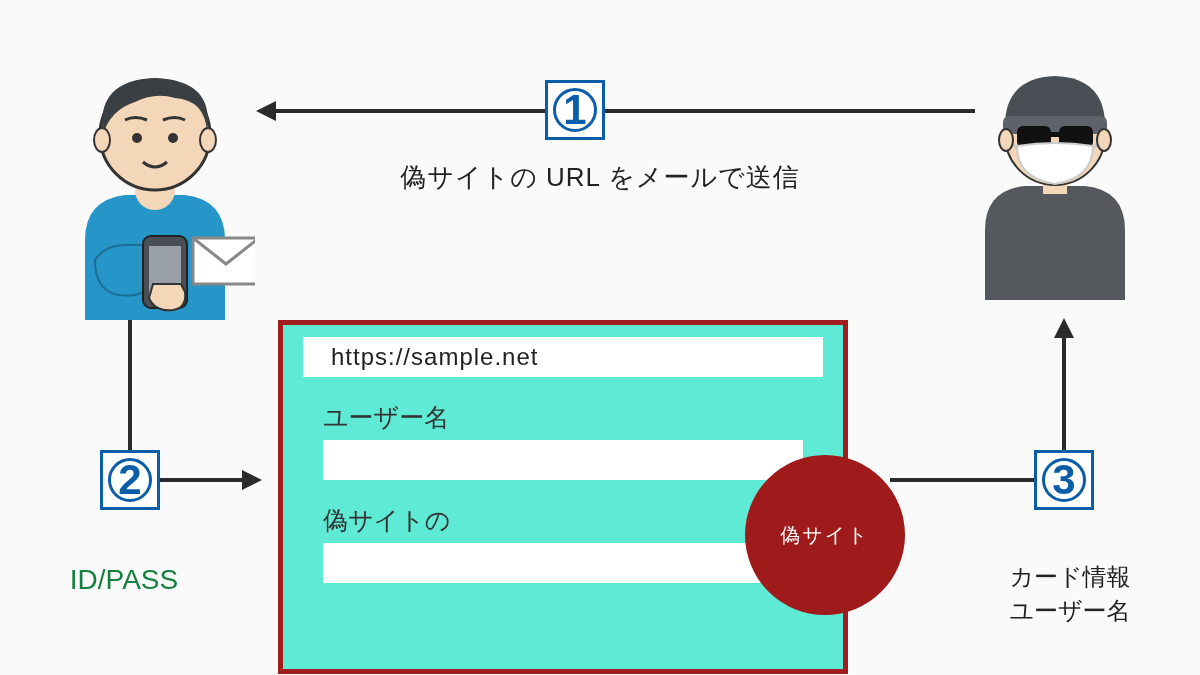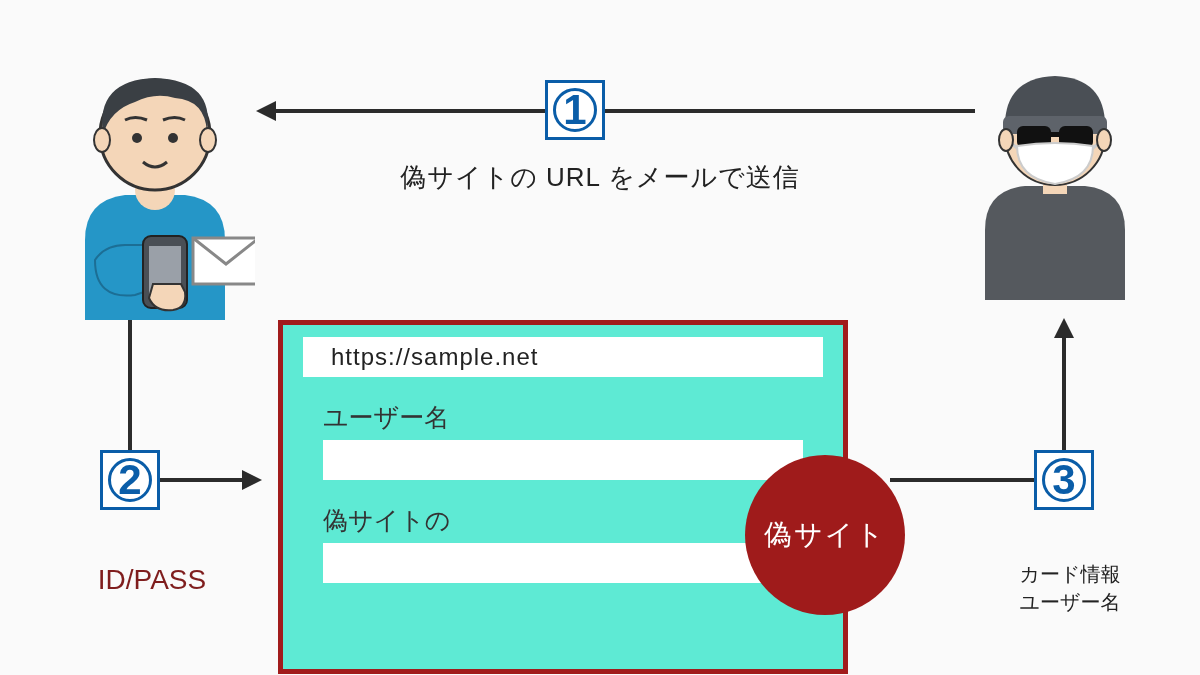--- a/index.html
+++ b/index.html
@@ -71,33 +71,33 @@
     position: absolute;
     left: 0; right: 0;
     top: 160px;
     text-align: center;
     font-size: 26px;
     color: #222;
     letter-spacing: 1px;
   }
   .step2-text {
     position: absolute;
-    left: 52px;
+    left: 24px;
     top: 560px;
     font-size: 28px;
-    color: #7f1d1d;
+    color: #15803d;
     text-align: center;
     line-height: 1.4;
     width: 200px;
   }
   .step3-text {
     position: absolute;
     right: 30px;
     top: 560px;
-    font-size: 20px;
+    font-size: 24px;
     color: #222;
     text-align: center;
     line-height: 1.4;
     width: 200px;
   }
   
   .fake-panel {
     position: absolute;
     left: 278px;
     top: 320px;
@@ -133,21 +133,21 @@
   }
   .fake-stamp {
     position: absolute;
     right: -62px;
     top: 130px;
     width: 160px;
     height: 160px;
     border-radius: 50%;
     background: #9f1b1b;
     color: #fff;
-    font-size: 28px;
+    font-size: 20px;
     display: flex;
     align-items: center;
     justify-content: center;
     letter-spacing: 2px;
     text-align: right;
   }
   
   .victim, .attacker { position: absolute; }
   .victim { left: 55px; top: 60px; width: 200px; height: 260px; }
   .attacker { right: 55px; top: 60px; width: 180px; height: 240px; }

